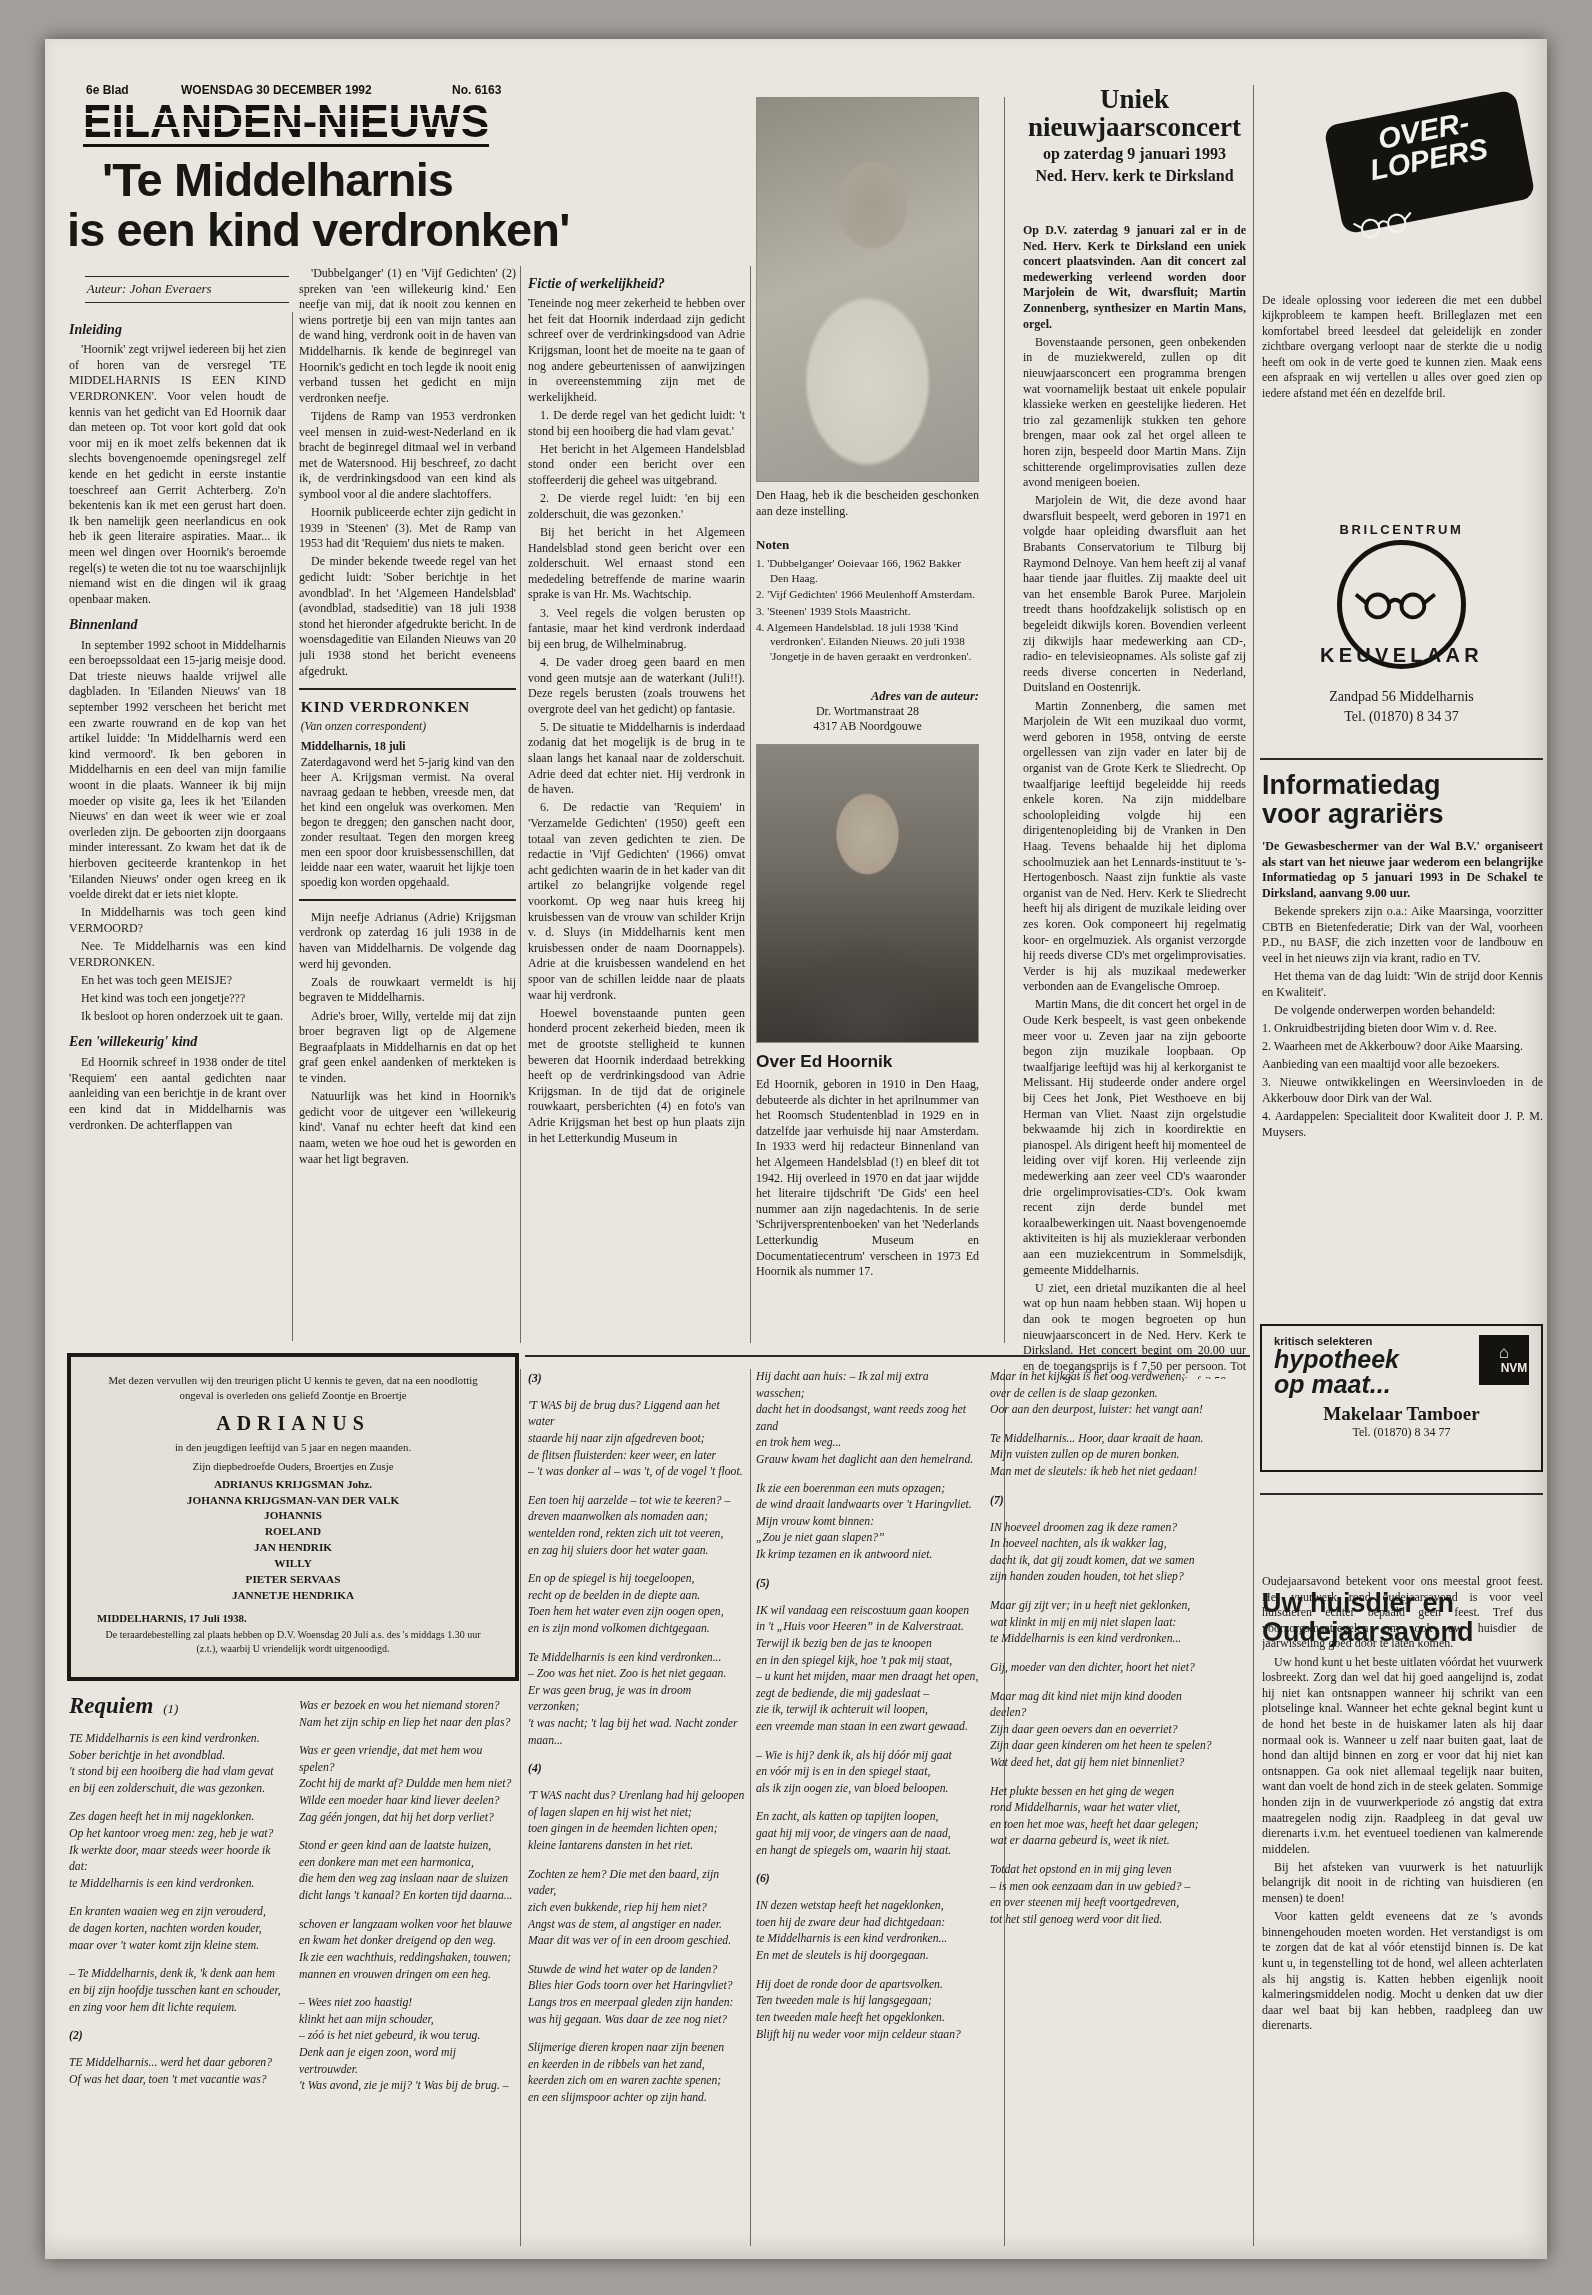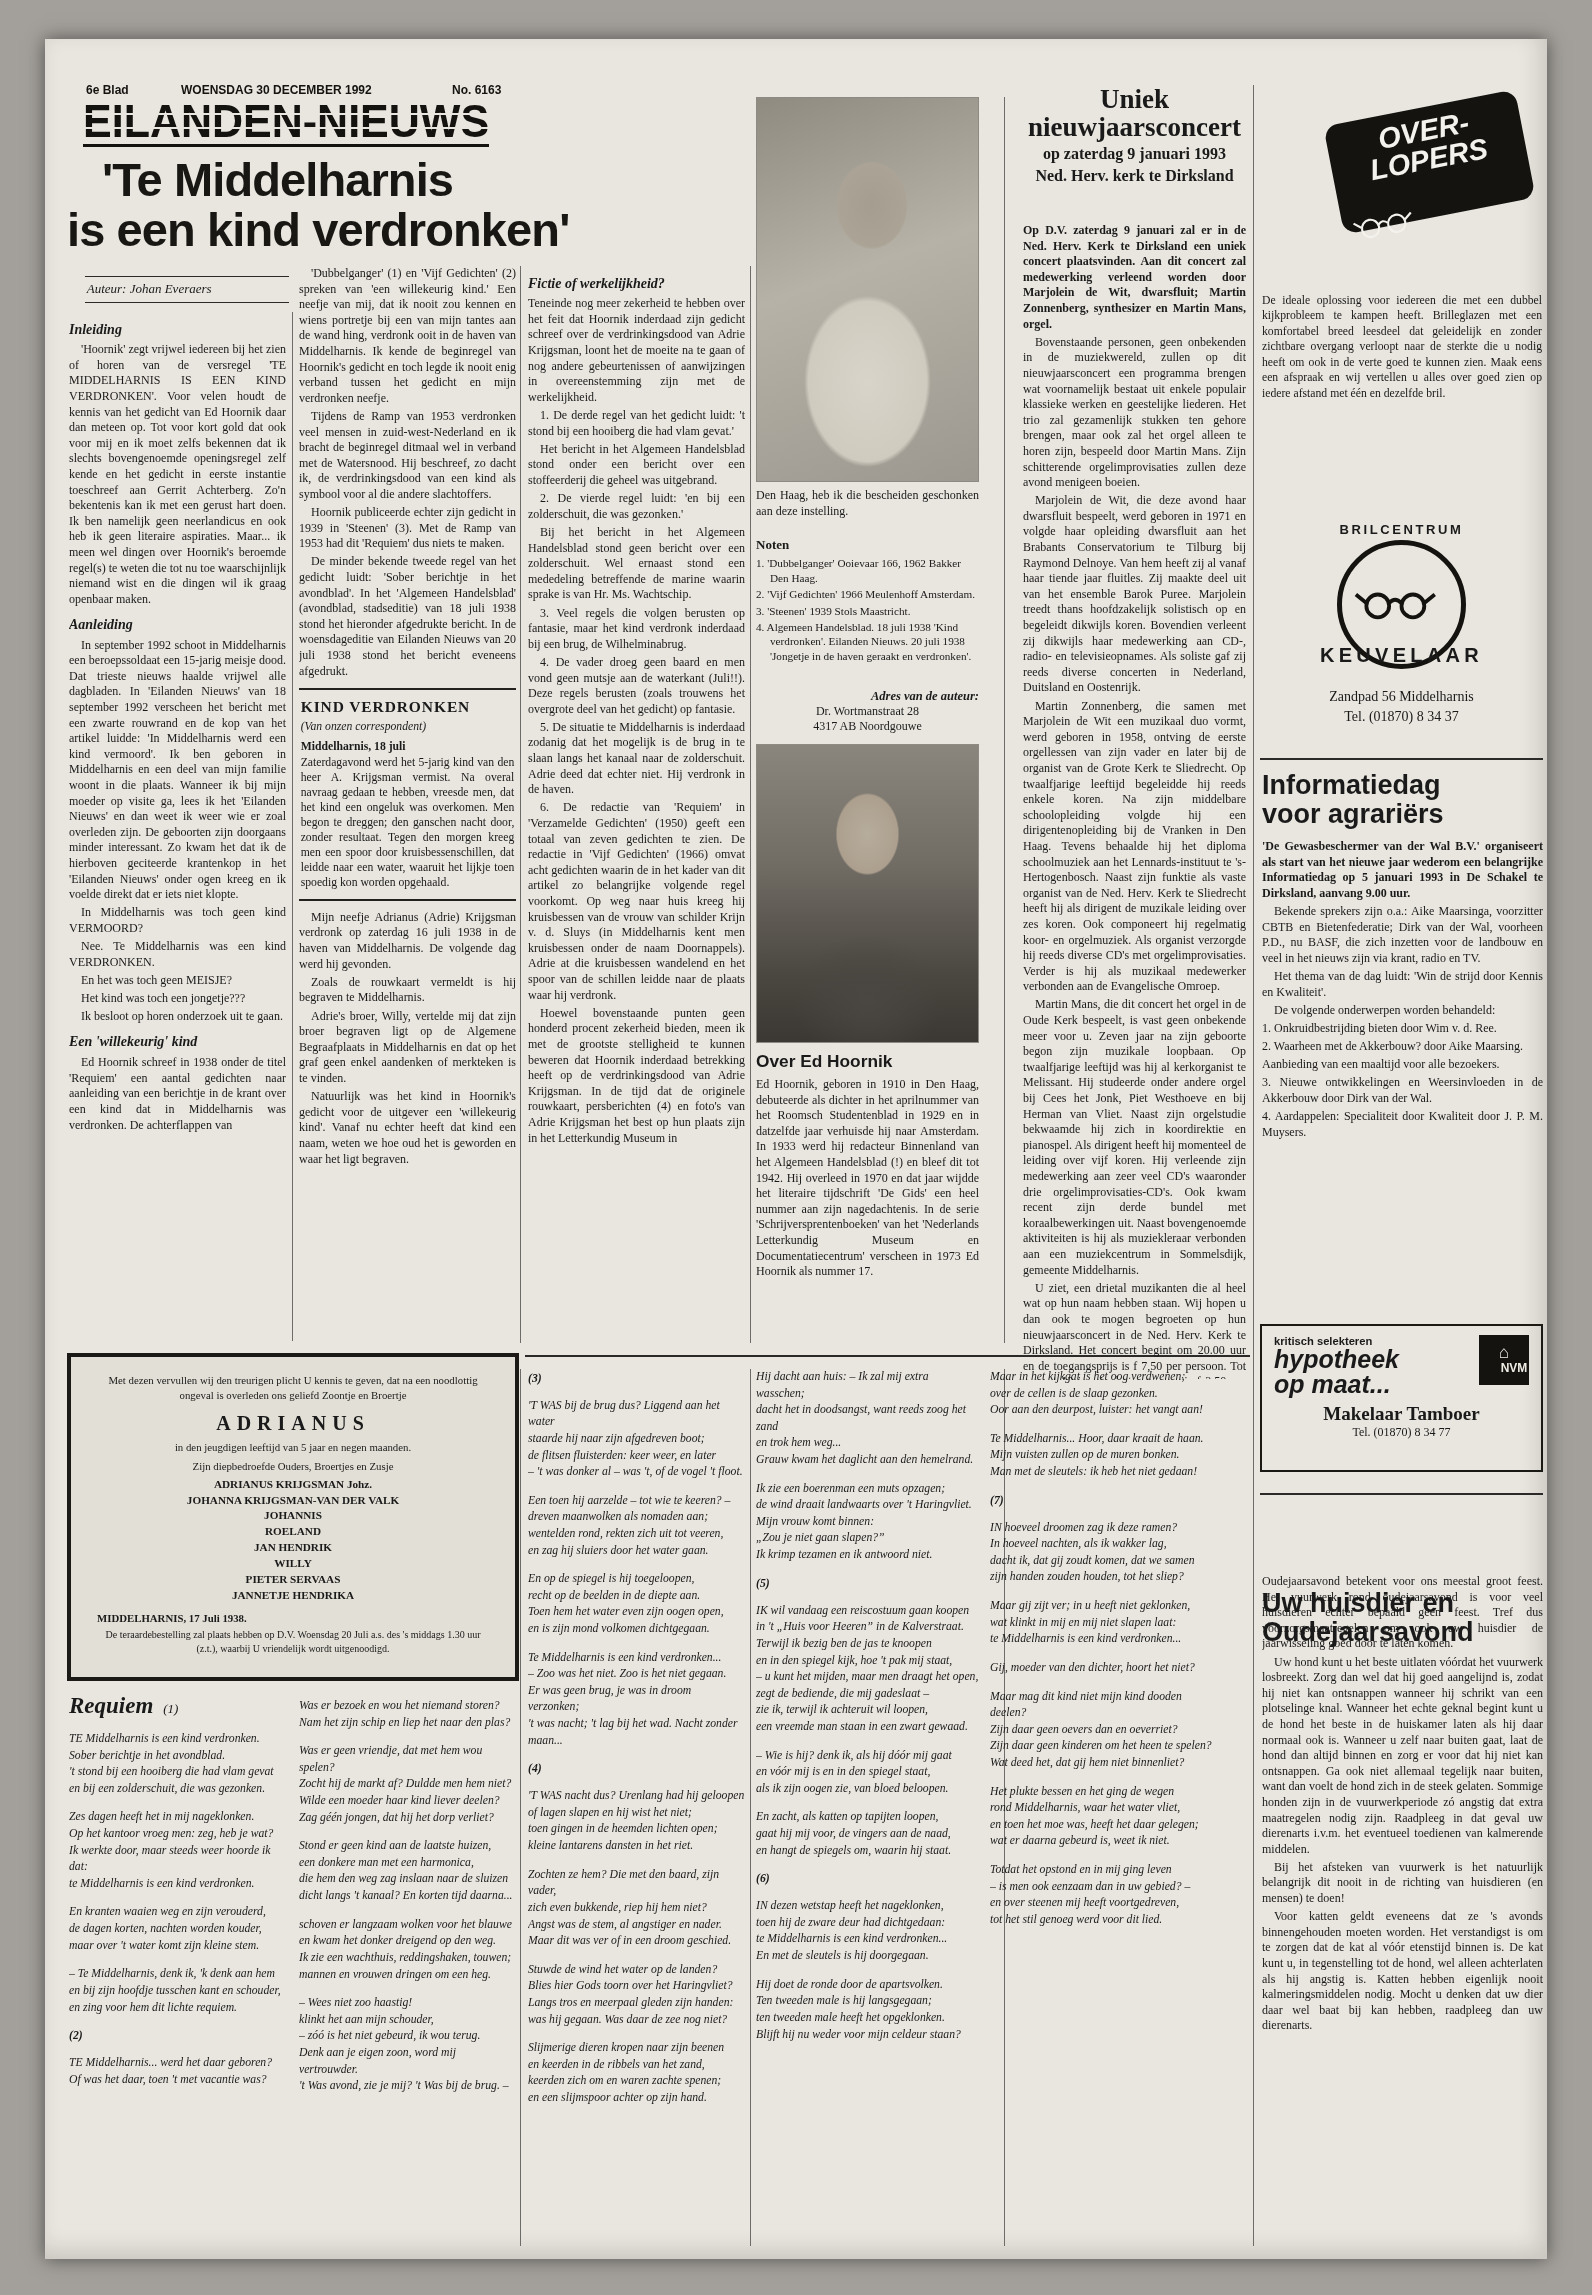--- a/index.html
+++ b/index.html
@@ -133,21 +133,21 @@
     <div class="hl1">'Te Middelharnis</div>
     <div class="hl2">is een kind verdronken'</div>
   </div>
   <div class="abs author-box" style="left:85px; top:276px; width:204px;">
     <span>Auteur: Johan Everaers</span>
   </div>
 
   <div class="col" style="left:69px; top:312px; width:217px; height:1029px;">
       <p class="sub-head">Inleiding</p>
       <p class="">'Hoornik' zegt vrijwel iedereen bij het zien of horen van de versregel 'TE MIDDELHARNIS IS EEN KIND VERDRONKEN'. Voor velen houdt de kennis van het gedicht van Ed Hoornik daar dan meteen op. Tot voor kort gold dat ook voor mij en ik moet zelfs bekennen dat ik slechts bovengenoemde openingsregel zelf kende en het gedicht in eerste instantie toeschreef aan Gerrit Achterberg. Zo'n bekentenis kan ik met een gerust hart doen. Ik ben namelijk geen neerlandicus en ook heb ik geen literaire aspiraties. Maar... ik meen wel dingen over Hoornik's beroemde regel(s) te weten die tot nu toe waarschijnlijk niemand wist en die dingen wil ik graag openbaar maken.</p>
-      <p class="sub-head">Aanleiding</p>
+      <p class="sub-head">Binnenland</p>
       <p class="">In september 1992 schoot in Middelharnis een beroepssoldaat een 15-jarig meisje dood. Dat trieste nieuws haalde vrijwel alle dagbladen. In 'Eilanden Nieuws' van 18 september 1992 verscheen het bericht met een zwarte rouwrand en de kop van het artikel luidde: 'In Middelharnis werd een kind vermoord'. Ik ben geboren in Middelharnis en een deel van mijn familie woont in die plaats. Wanneer ik bij mijn moeder op visite ga, lees ik het 'Eilanden Nieuws' en dan weet ik weer wie er zoal overleden zijn. De geboorten zijn doorgaans minder interessant. Zo kwam het dat ik de hierboven geciteerde krantenkop in het 'Eilanden Nieuws' onder ogen kreeg en ik voelde direkt dat er iets niet klopte.</p>
       <p class="">In Middelharnis was toch geen kind VERMOORD?</p>
       <p class="">Nee. Te Middelharnis was een kind VERDRONKEN.</p>
       <p class="">En het was toch geen MEISJE?</p>
       <p class="">Het kind was toch een jongetje???</p>
       <p class="">Ik besloot op horen onderzoek uit te gaan.</p>
       <p class="sub-head">Een 'willekeurig' kind</p>
       <p class="">Ed Hoornik schreef in 1938 onder de titel 'Requiem' een aantal gedichten naar aanleiding van een berichtje in de krant over een kind dat in Middelharnis was verdronken. De achterflappen van</p>
     </div>
 

